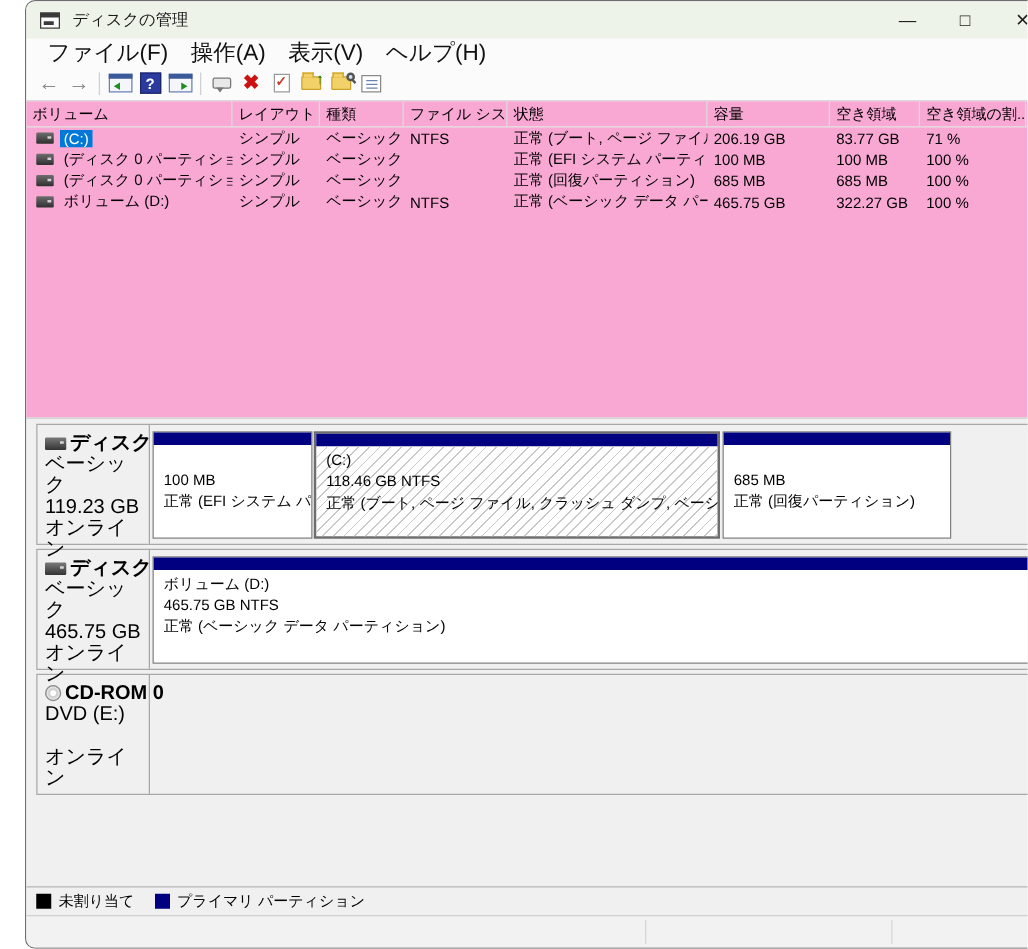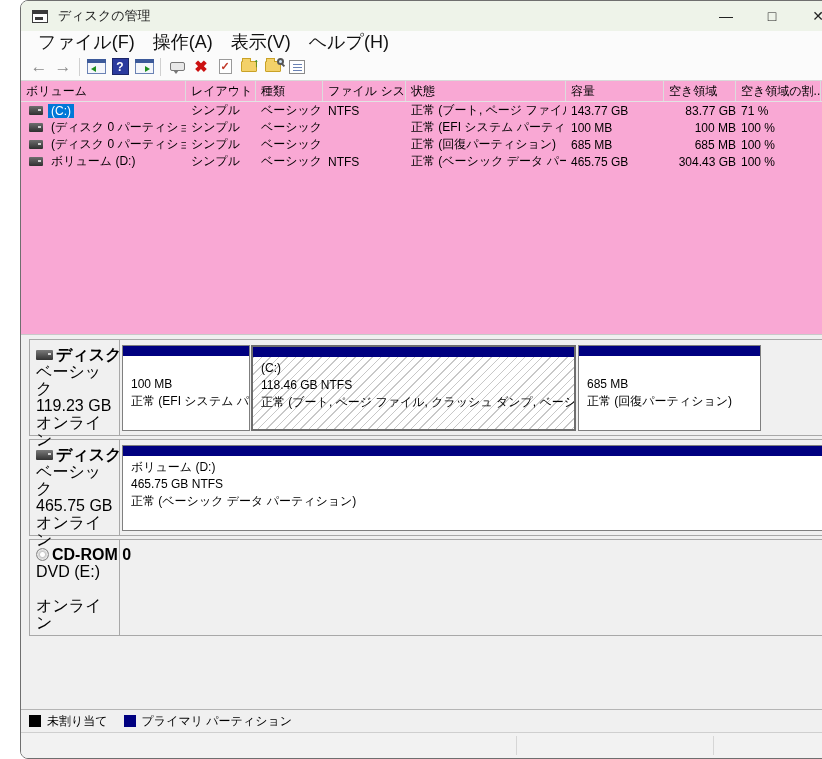--- a/index.html
+++ b/index.html
@@ -53,21 +53,21 @@
   .prop-box i { position: absolute; left: 3px; height: 1px; width: 9px; background: #6a82b4; display: block; }
   .prop-box i:nth-child(1){ top:3px; } .prop-box i:nth-child(2){ top:6px; } .prop-box i:nth-child(3){ top:9px; }
   
   .listview { background: #f9a8d4; flex: none; height: 253px; overflow: hidden; font-size: 12px; }
   .lv-header { display: flex; height: 21px; border-bottom: 1px solid #e3e3e3; align-items: stretch; }
   .lv-h { display: flex; align-items: center; padding-left: 5px; border-right: 1px solid #dcdcdc; color: #000; white-space: nowrap; overflow: hidden; }
   .lv-row { display: flex; height: 17px; align-items: center; }
   .lv-c { padding-left: 5px; white-space: nowrap; overflow: hidden; }
   .c0{width:165px; flex:none;} .c1{width:70px; flex:none;} .c2{width:67px; flex:none;}
   .c3{width:83px; flex:none;} .c4{width:160px; flex:none;} .c5{width:98px; flex:none;}
-  .c6{width:72px; flex:none;text-align:right;} .c7{width:85px; flex:none;} .cfill{flex:1;}
+  .c6{width:72px; flex:none;} .c7{width:85px; flex:none;} .cfill{flex:1;}
   .vol-cell { display: flex; align-items: center; gap: 5px; }
   .drive-ico { width: 14px; height: 9px; flex: none; margin-left: 3px;
     background: linear-gradient(#6e6e6e, #2f2f2f); border-radius: 1px; position: relative; }
   .drive-ico::after { content:""; position: absolute; right: 2px; top: 3px; width: 3px; height: 2px; background: #cfcfcf; }
   .vol-label { padding: 0 3px; }
   .vol-label.sel { background: #0078d7; color: #fff; }
   
   .graphpane { background: #f0f0f0; border-top: 1px solid #c9c9c9; flex: none; height: 375px; padding: 4px 8px 0 8px; }
   .disk-row { display: flex; height: 97px; margin-bottom: 3px; border: 1px solid #a8a8a8; background: #f0f0f0; }
   .disk-label { width: 90px; flex: none; border-right: 1px solid #a8a8a8; padding: 6px 4px 0 6px; font-size: 16px; line-height: 17px; }
@@ -184,21 +184,21 @@
 
     <div class="lv-row">
       <span class="lv-c c0 vol-cell">
           <span class="drive-ico"></span>
           <span class="vol-label sel">(C:)</span>
         </span>
       <span class="lv-c c1">シンプル</span>
       <span class="lv-c c2">ベーシック</span>
       <span class="lv-c c3">NTFS</span>
       <span class="lv-c c4">正常 (ブート, ページ ファイル, ...</span>
-      <span class="lv-c c5">143.77 GB</span>
+      <span class="lv-c c5">206.19 GB</span>
       <span class="lv-c c6">83.77 GB</span>
       <span class="lv-c c7">71 %</span>
     </div>
 
     <div class="lv-row">
       <span class="lv-c c0 vol-cell">
           <span class="drive-ico"></span>
           <span class="vol-label">(ディスク 0 パーティション 1)</span>
         </span>
       <span class="lv-c c1">シンプル</span>
@@ -227,21 +227,21 @@
     <div class="lv-row">
       <span class="lv-c c0 vol-cell">
           <span class="drive-ico"></span>
           <span class="vol-label">ボリューム (D:)</span>
         </span>
       <span class="lv-c c1">シンプル</span>
       <span class="lv-c c2">ベーシック</span>
       <span class="lv-c c3">NTFS</span>
       <span class="lv-c c4">正常 (ベーシック データ パーテ...</span>
       <span class="lv-c c5">465.75 GB</span>
-      <span class="lv-c c6">304.43 GB</span>
+      <span class="lv-c c6">322.27 GB</span>
       <span class="lv-c c7">100 %</span>
     </div>
   </div>
 
   <div class="graphpane">
 
     <div class="disk-row">
       <div class="disk-label">
         <div class="disk-title">
             <span class="disk-ico"></span>

